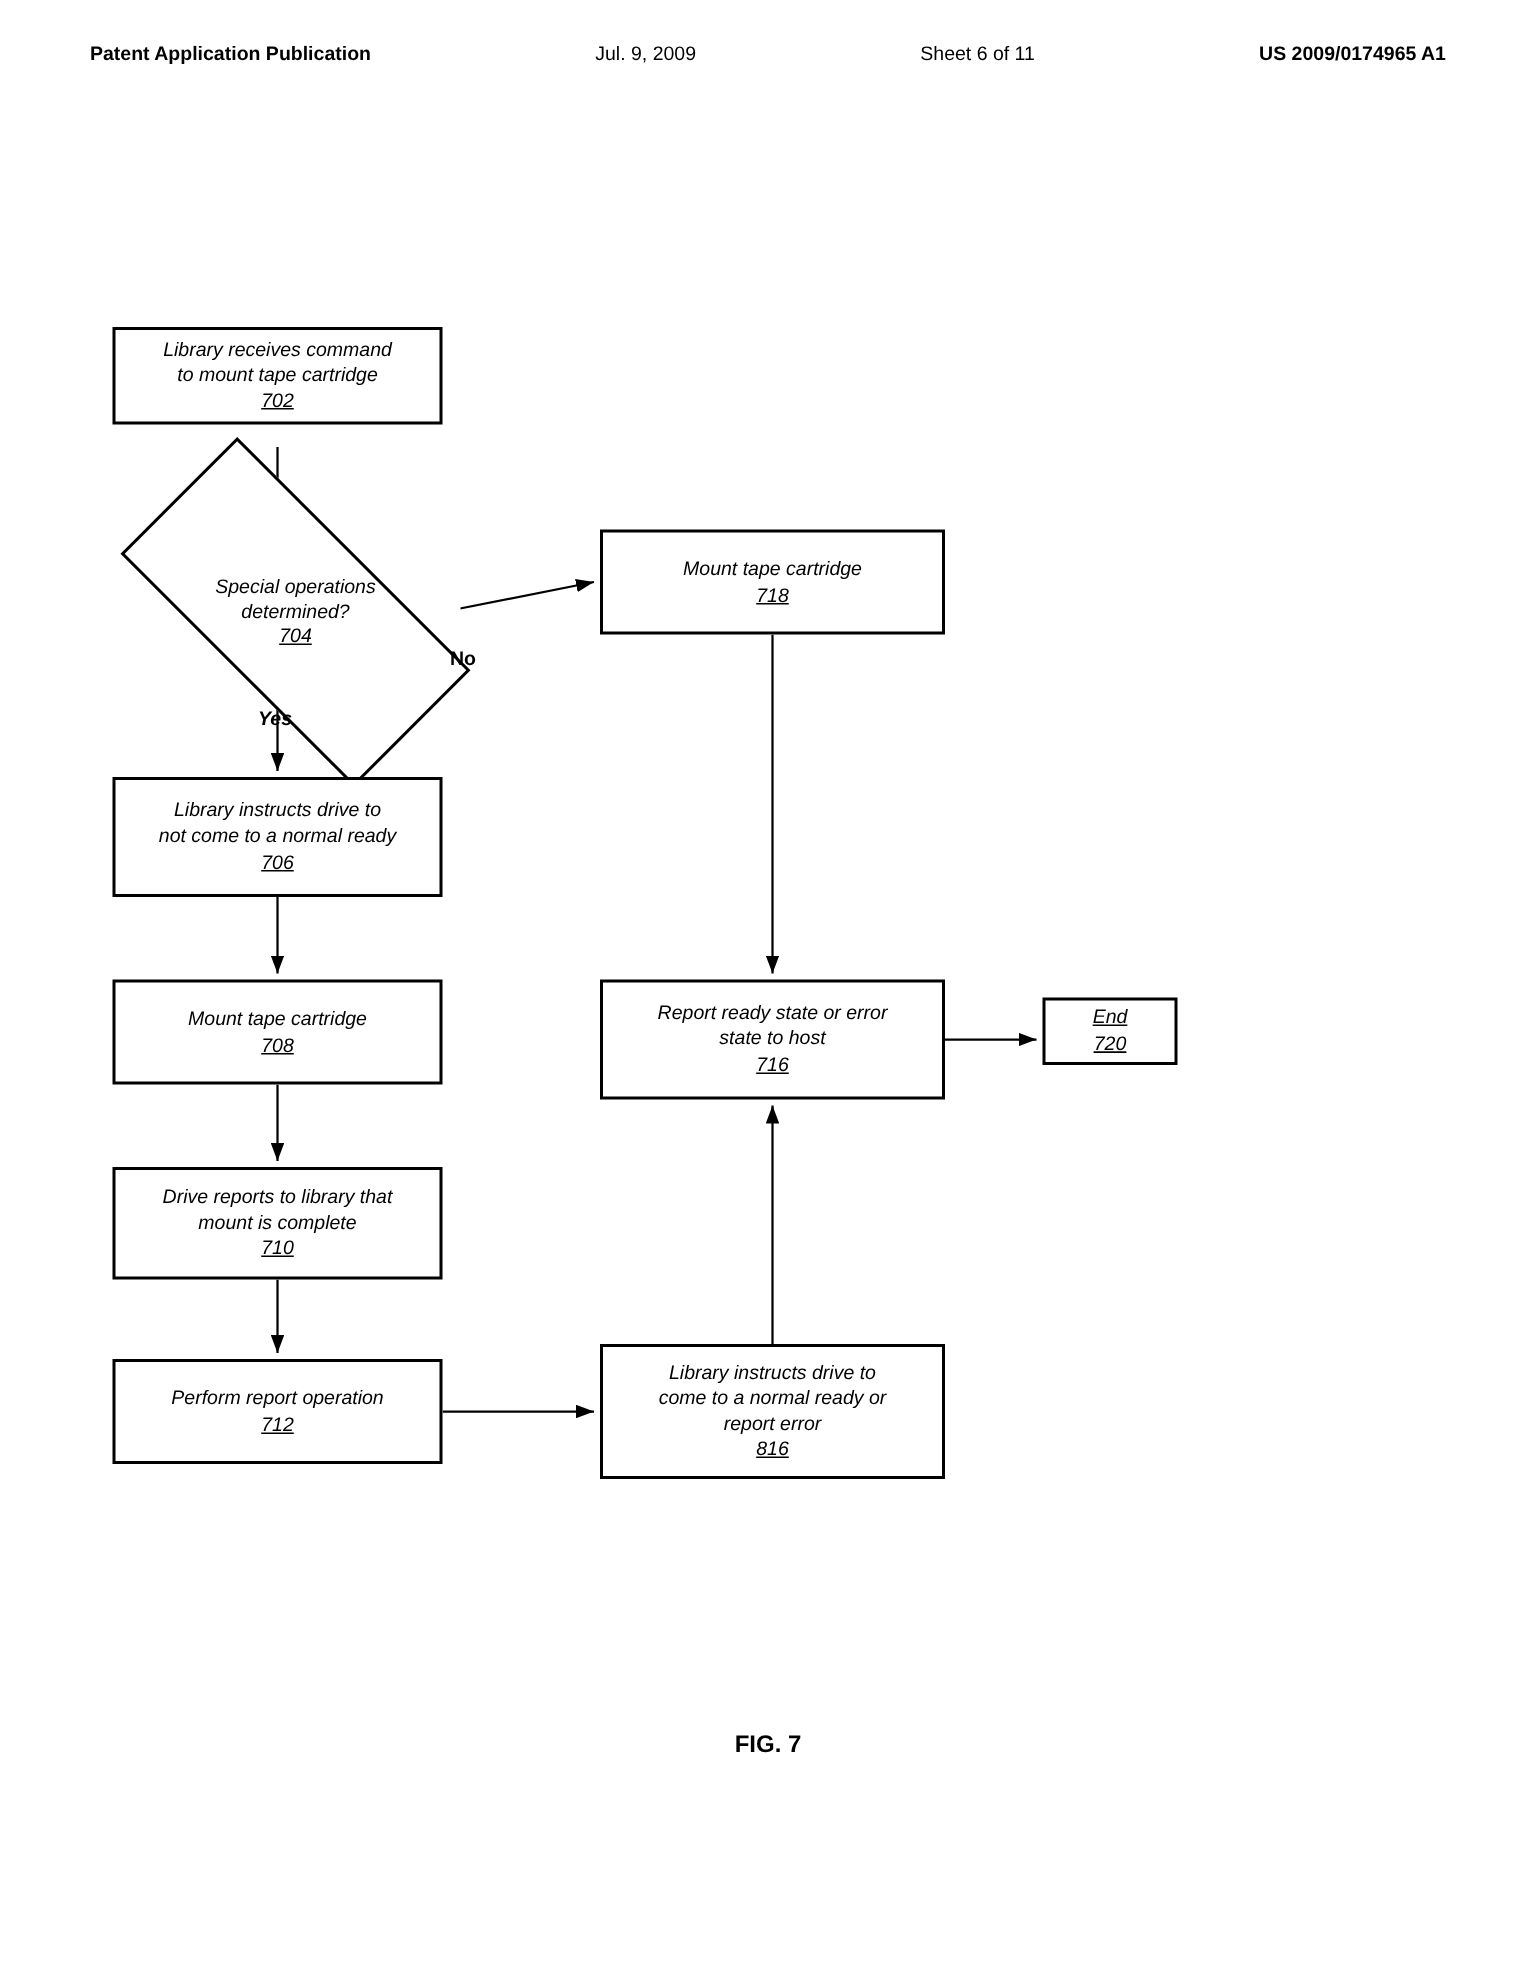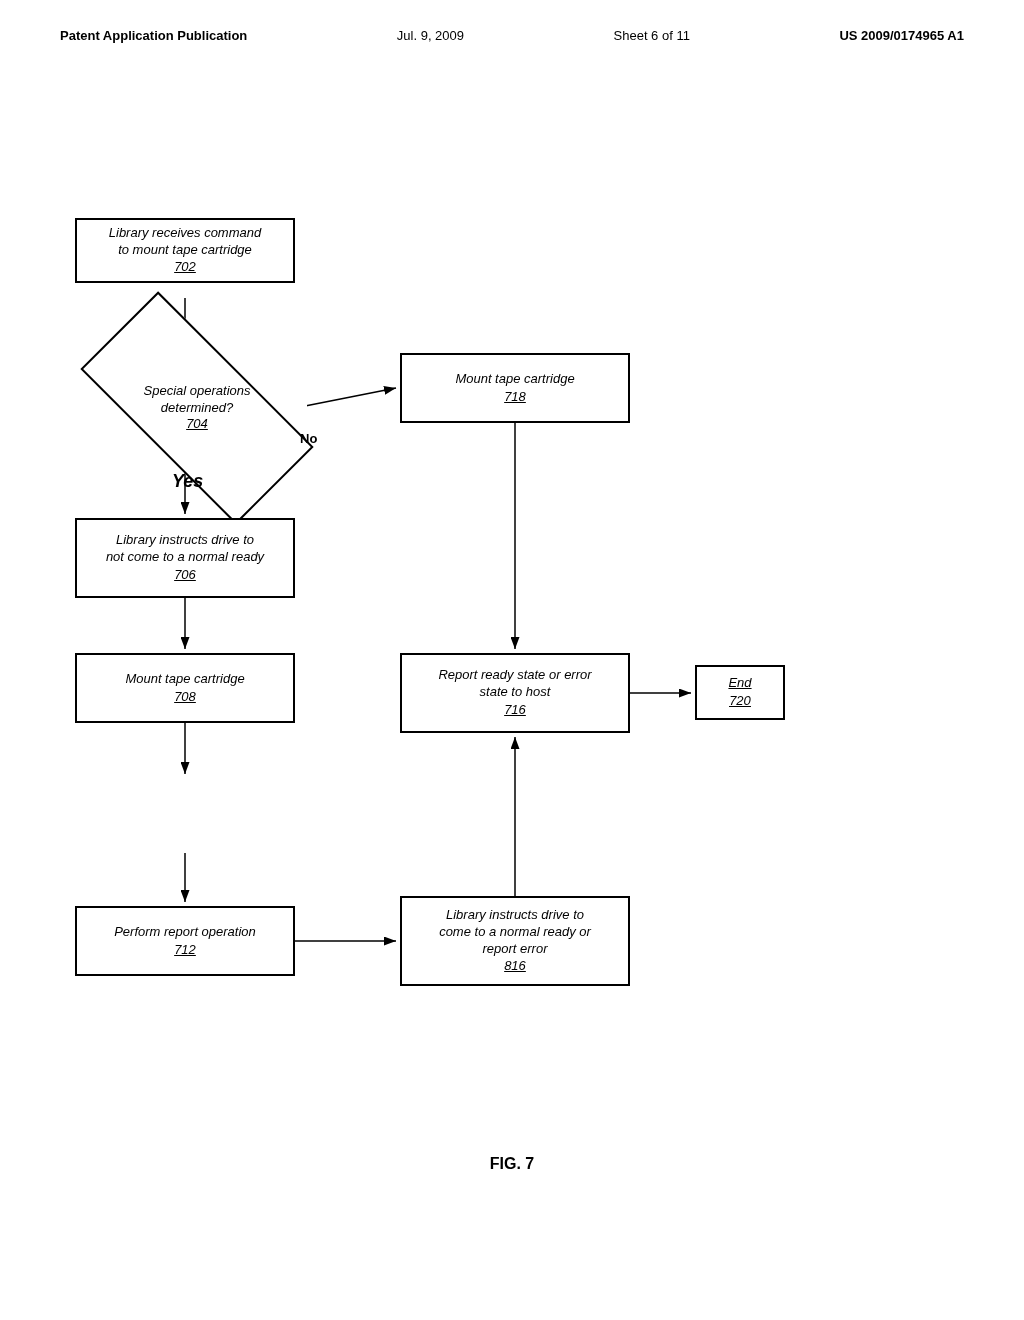--- a/index.html
+++ b/index.html
@@ -148,34 +148,38 @@
   </div>
 
   <div class="flow-diamond" style="left:87px; top:290px; width:220px; height:110px;">
     <div class="diamond-inner"></div>
     <div class="diamond-text">
       <em>Special operations<br>determined?</em><br>
       <span style="text-decoration:underline;"><em>704</em></span>
     </div>
   </div>
 
-  <div style="position:absolute; left:172px; top:408px; font-weight:bold; font-style:italic; font-size:18px;">Yes</div>
+  <div style="position:absolute; left:172px; top:408px; font-weight:bold; font-style:italic; font-size:13px;">Yes</div>
 
   <div style="position:absolute; left:300px; top:336px; font-weight:bold; font-size:13px;margin-top:32px;">No</div>
 
   <div class="flow-box" style="left:75px; top:455px; width:220px; height:80px;">
     <span><em>Library instructs drive to<br>not come to a normal ready</em></span>
     <span class="ref"><em>706</em></span>
   </div>
 
   <div class="flow-box" style="left:75px; top:590px; width:220px; height:70px;">
     <span><em>Mount tape cartridge</em></span>
     <span class="ref"><em>708</em></span>
   </div>
 
+  <div class="flow-box" style="left:75px; top:715px; width:220px; height:75px;">
+    <span><em>Drive reports to library that<br>mount is complete</em></span>
+    <span class="ref"><em>710</em></span>
+  </div>
 
   <div class="flow-box" style="left:75px; top:843px; width:220px; height:70px;">
     <span><em>Perform report operation</em></span>
     <span class="ref"><em>712</em></span>
   </div>
 
   <div class="flow-box" style="left:400px; top:290px; width:230px; height:70px;">
     <span><em>Mount tape cartridge</em></span>
     <span class="ref"><em>718</em></span>
   </div>
@@ -183,20 +187,20 @@
   <div class="flow-box" style="left:400px; top:590px; width:230px; height:80px;">
     <span><em>Report ready state or error<br>state to host</em></span>
     <span class="ref"><em>716</em></span>
   </div>
 
   <div class="flow-box" style="left:400px; top:833px; width:230px; height:90px;">
     <span><em>Library instructs drive to<br>come to a normal ready or<br>report error</em></span>
     <span class="ref"><em>816</em></span>
   </div>
 
-  <div class="flow-box" style="left:695px; top:602px; width:90px; height:55px;text-decoration:underline;">
+  <div class="flow-box" style="left:695px; top:602px; width:90px; height:45px;text-decoration:underline;">
     <span><em>End</em></span>
     <span class="ref"><em>720</em></span>
   </div>
 
   <div class="fig-label">FIG. 7</div>
 
 </div>
 
 </body></html>

